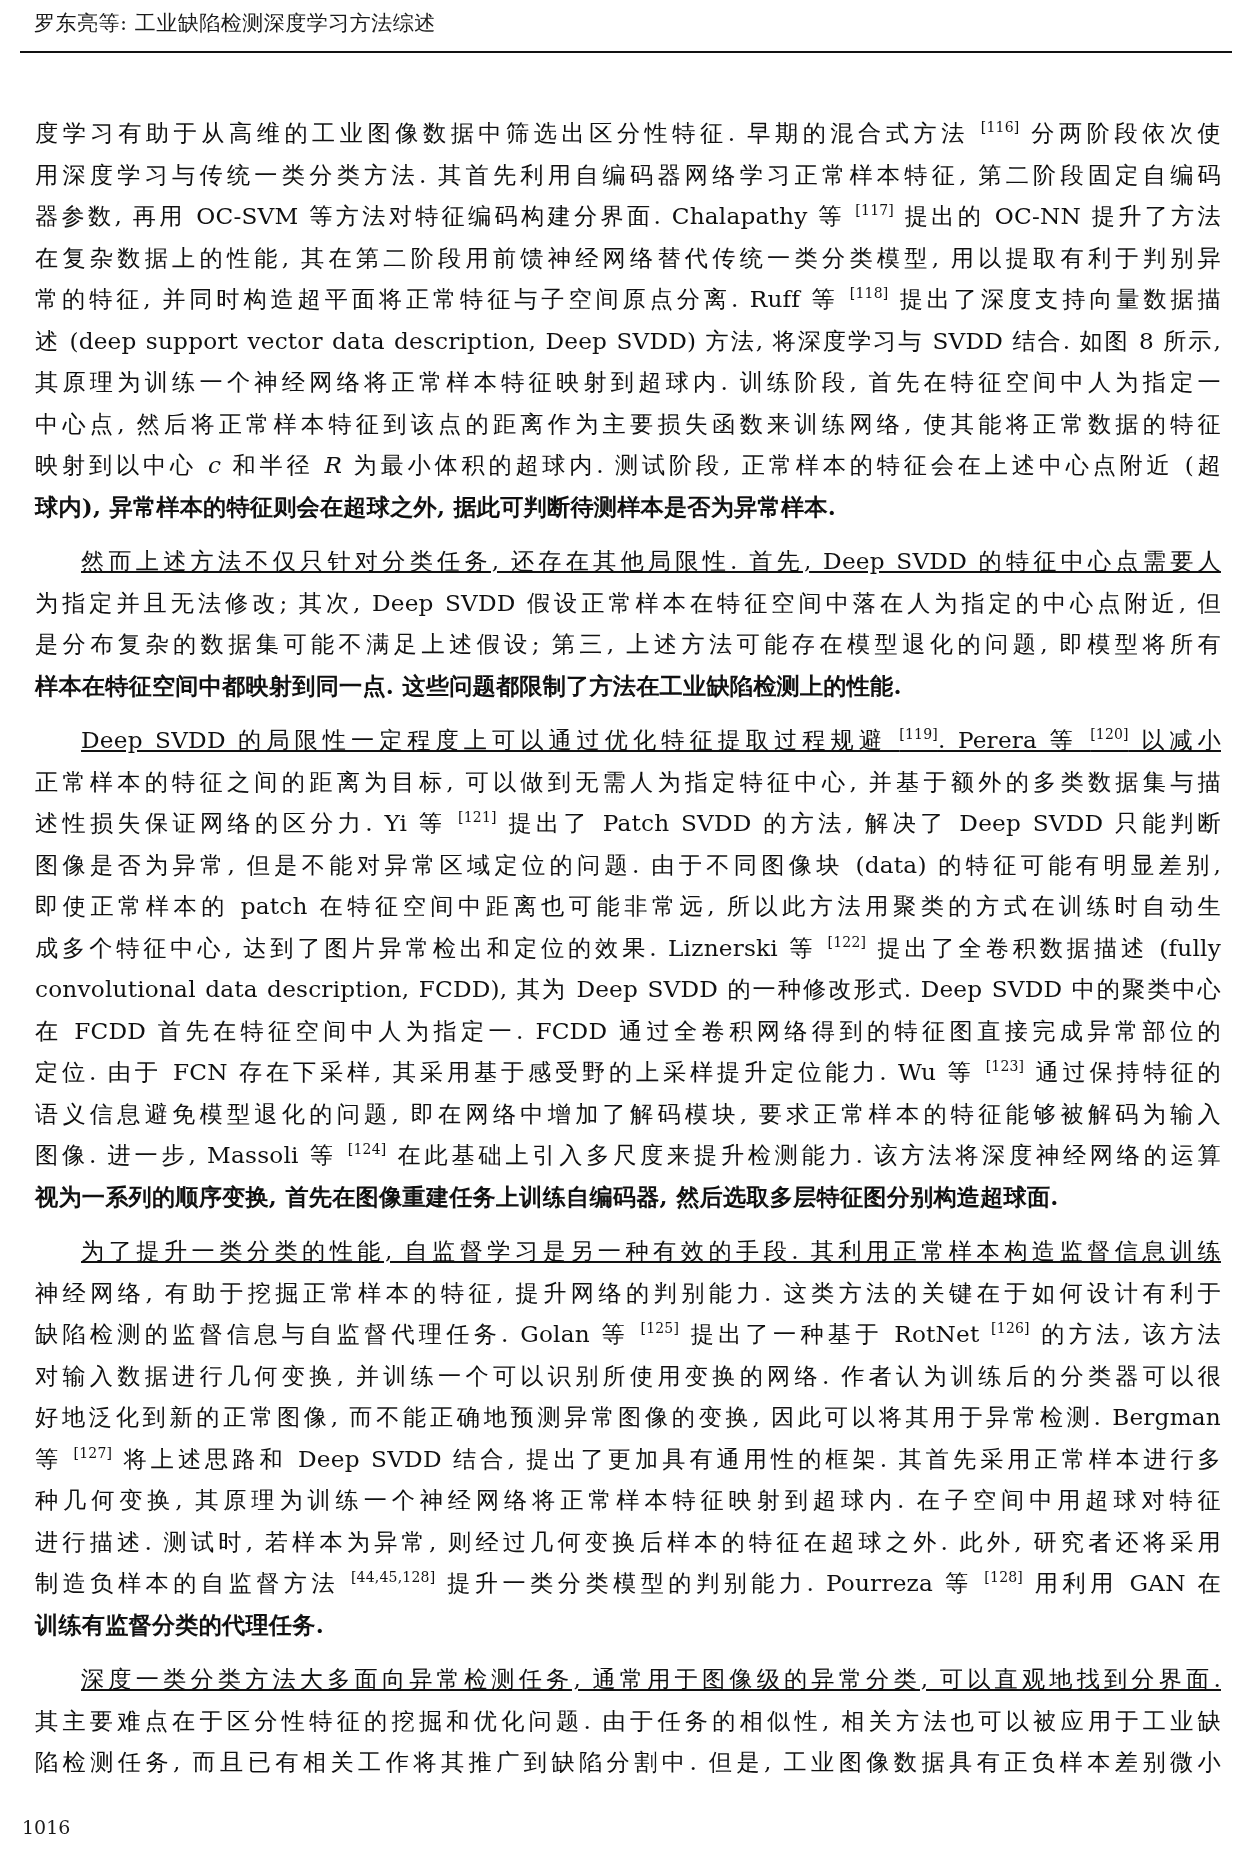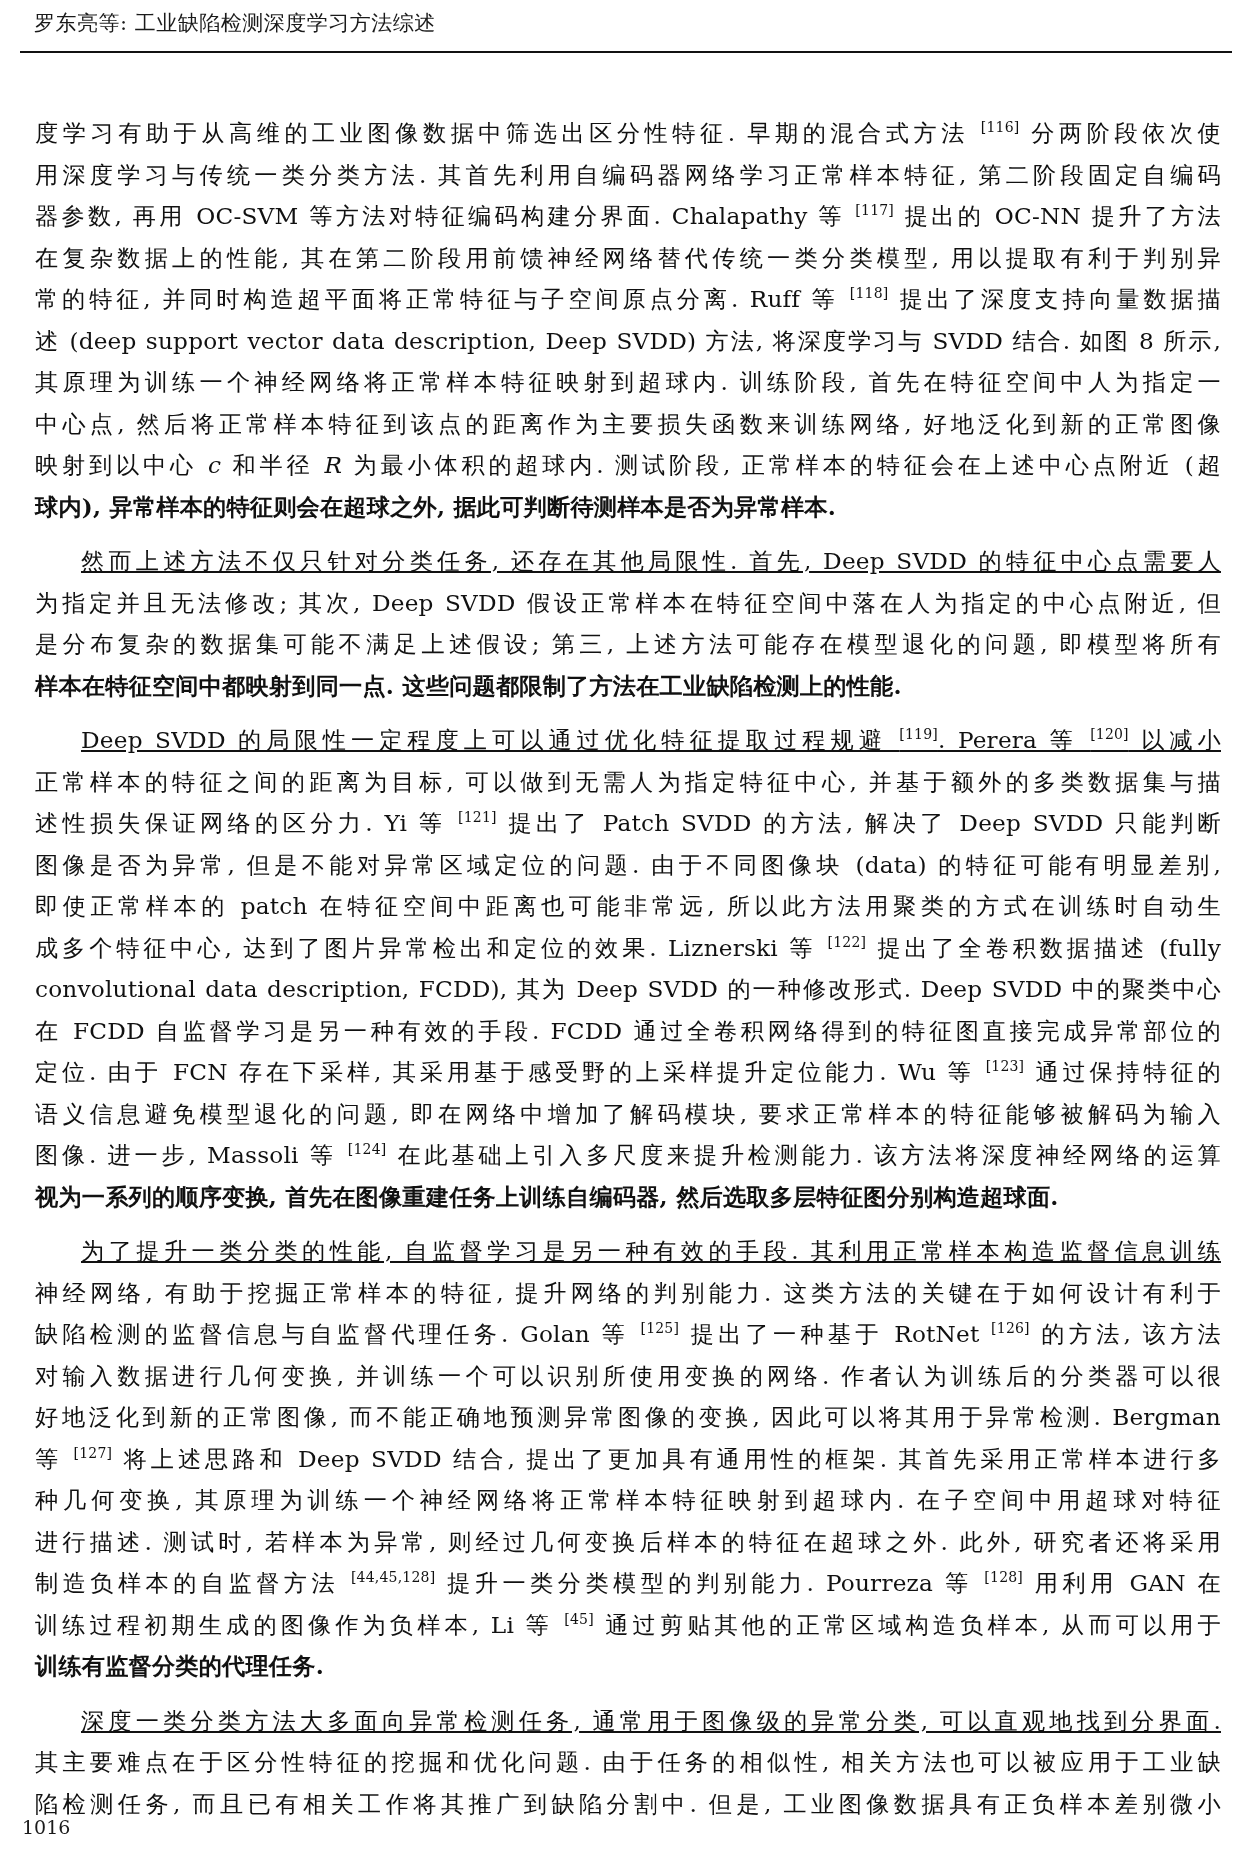--- a/index.html
+++ b/index.html
@@ -43,55 +43,54 @@
 
 <div class="body-text" id="body-text">
     <div class="para">
       <span class="line">度学习有助于从高维的工业图像数据中筛选出区分性特征. 早期的混合式方法 <sup class="cite">[116]</sup> 分两阶段依次使</span>
       <span class="line">用深度学习与传统一类分类方法. 其首先利用自编码器网络学习正常样本特征, 第二阶段固定自编码</span>
       <span class="line">器参数, 再用 OC-SVM 等方法对特征编码构建分界面. Chalapathy 等 <sup class="cite">[117]</sup> 提出的 OC-NN 提升了方法</span>
       <span class="line">在复杂数据上的性能, 其在第二阶段用前馈神经网络替代传统一类分类模型, 用以提取有利于判别异</span>
       <span class="line">常的特征, 并同时构造超平面将正常特征与子空间原点分离. Ruff 等 <sup class="cite">[118]</sup> 提出了深度支持向量数据描</span>
       <span class="line">述 (deep support vector data description, Deep SVDD) 方法, 将深度学习与 SVDD 结合. 如图 8 所示,</span>
       <span class="line">其原理为训练一个神经网络将正常样本特征映射到超球内. 训练阶段, 首先在特征空间中人为指定一</span>
-      <span class="line">中心点, 然后将正常样本特征到该点的距离作为主要损失函数来训练网络, 好地泛化到新的正常图像</span>
+      <span class="line">中心点, 然后将正常样本特征到该点的距离作为主要损失函数来训练网络, 使其能将正常数据的特征</span>
       <span class="line">映射到以中心 <i class="math">c</i> 和半径 <i class="math">R</i> 为最小体积的超球内. 测试阶段, 正常样本的特征会在上述中心点附近 (超</span>
       <span class="line last">球内), 异常样本的特征则会在超球之外, 据此可判断待测样本是否为异常样本.</span>
     </div>
     <div class="para">
       <span class="line indent">然而上述方法不仅只针对分类任务, 还存在其他局限性. 首先, Deep SVDD 的特征中心点需要人</span>
       <span class="line">为指定并且无法修改; 其次, Deep SVDD 假设正常样本在特征空间中落在人为指定的中心点附近, 但</span>
       <span class="line">是分布复杂的数据集可能不满足上述假设; 第三, 上述方法可能存在模型退化的问题, 即模型将所有</span>
       <span class="line last">样本在特征空间中都映射到同一点. 这些问题都限制了方法在工业缺陷检测上的性能.</span>
     </div>
     <div class="para">
       <span class="line indent">Deep SVDD 的局限性一定程度上可以通过优化特征提取过程规避 <sup class="cite">[119]</sup>. Perera 等 <sup class="cite">[120]</sup> 以减小</span>
       <span class="line">正常样本的特征之间的距离为目标, 可以做到无需人为指定特征中心, 并基于额外的多类数据集与描</span>
       <span class="line">述性损失保证网络的区分力. Yi 等 <sup class="cite">[121]</sup> 提出了 Patch SVDD 的方法, 解决了 Deep SVDD 只能判断</span>
       <span class="line">图像是否为异常, 但是不能对异常区域定位的问题. 由于不同图像块 (data) 的特征可能有明显差别,</span>
       <span class="line">即使正常样本的 patch 在特征空间中距离也可能非常远, 所以此方法用聚类的方式在训练时自动生</span>
       <span class="line">成多个特征中心, 达到了图片异常检出和定位的效果. Liznerski 等 <sup class="cite">[122]</sup> 提出了全卷积数据描述 (fully</span>
       <span class="line">convolutional data description, FCDD), 其为 Deep SVDD 的一种修改形式. Deep SVDD 中的聚类中心</span>
-      <span class="line">在 FCDD 自监督学习是另一种有效的手段. FCDD 通过全卷积网络得到的特征图直接完成异常部位的</span>
+      <span class="line">在 FCDD 首先在特征空间中人为指定一. FCDD 通过全卷积网络得到的特征图直接完成异常部位的</span>
       <span class="line">定位. 由于 FCN 存在下采样, 其采用基于感受野的上采样提升定位能力. Wu 等 <sup class="cite">[123]</sup> 通过保持特征的</span>
       <span class="line">语义信息避免模型退化的问题, 即在网络中增加了解码模块, 要求正常样本的特征能够被解码为输入</span>
       <span class="line">图像. 进一步, Massoli 等 <sup class="cite">[124]</sup> 在此基础上引入多尺度来提升检测能力. 该方法将深度神经网络的运算</span>
       <span class="line last">视为一系列的顺序变换, 首先在图像重建任务上训练自编码器, 然后选取多层特征图分别构造超球面.</span>
     </div>
     <div class="para">
       <span class="line indent">为了提升一类分类的性能, 自监督学习是另一种有效的手段. 其利用正常样本构造监督信息训练</span>
       <span class="line">神经网络, 有助于挖掘正常样本的特征, 提升网络的判别能力. 这类方法的关键在于如何设计有利于</span>
       <span class="line">缺陷检测的监督信息与自监督代理任务. Golan 等 <sup class="cite">[125]</sup> 提出了一种基于 RotNet <sup class="cite">[126]</sup> 的方法, 该方法</span>
       <span class="line">对输入数据进行几何变换, 并训练一个可以识别所使用变换的网络. 作者认为训练后的分类器可以很</span>
       <span class="line">好地泛化到新的正常图像, 而不能正确地预测异常图像的变换, 因此可以将其用于异常检测. Bergman</span>
       <span class="line">等 <sup class="cite">[127]</sup> 将上述思路和 Deep SVDD 结合, 提出了更加具有通用性的框架. 其首先采用正常样本进行多</span>
       <span class="line">种几何变换, 其原理为训练一个神经网络将正常样本特征映射到超球内. 在子空间中用超球对特征</span>
       <span class="line">进行描述. 测试时, 若样本为异常, 则经过几何变换后样本的特征在超球之外. 此外, 研究者还将采用</span>
       <span class="line">制造负样本的自监督方法 <sup class="cite">[44,45,128]</sup> 提升一类分类模型的判别能力. Pourreza 等 <sup class="cite">[128]</sup> 用利用 GAN 在</span>
-      <span class="line">训练过程初期生成的图像作为负样本, Li 等 <sup class="cite">[45]</sup> 通过剪贴其他的正常区域构造负样本, 从而可以用于</span>
       <span class="line last">训练有监督分类的代理任务.</span>
     </div>
     <div class="para">
       <span class="line indent">深度一类分类方法大多面向异常检测任务, 通常用于图像级的异常分类, 可以直观地找到分界面.</span>
       <span class="line">其主要难点在于区分性特征的挖掘和优化问题. 由于任务的相似性, 相关方法也可以被应用于工业缺</span>
       <span class="line">陷检测任务, 而且已有相关工作将其推广到缺陷分割中. 但是, 工业图像数据具有正负样本差别微小</span>
     </div>
   </div>
 
 <div class="page-number">1016</div>

